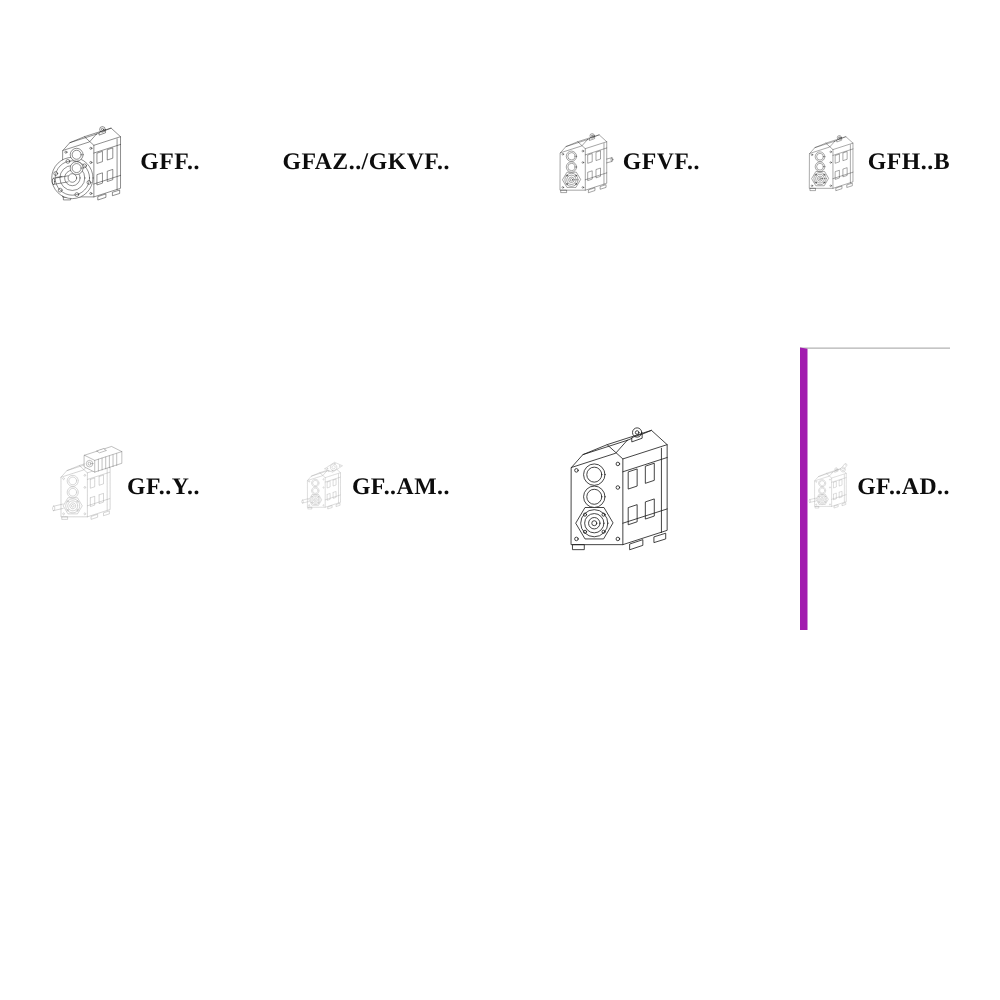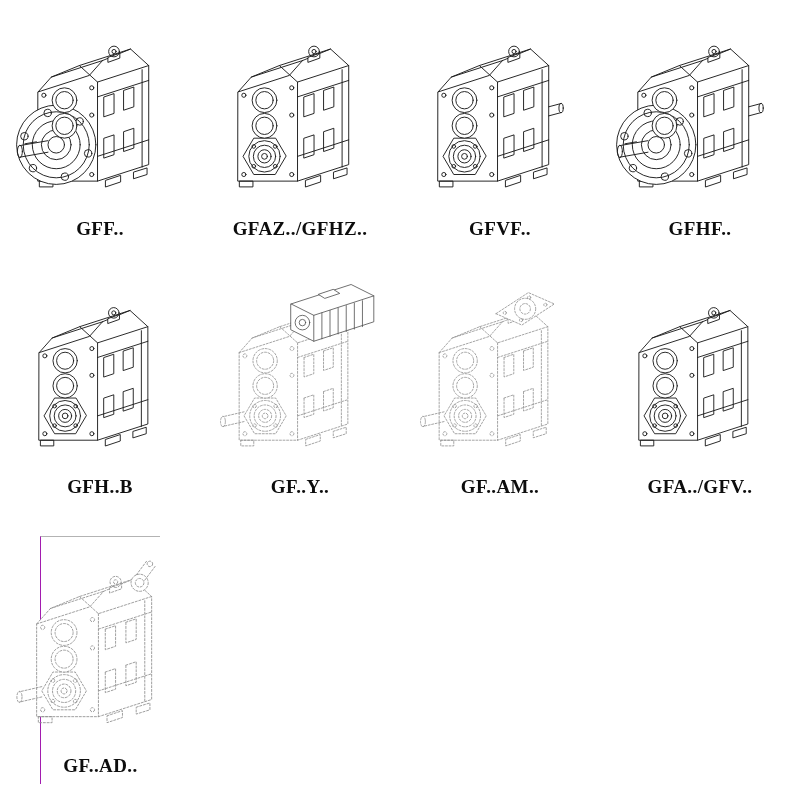--- a/index.html
+++ b/index.html
@@ -1,19 +1,19 @@
 <!DOCTYPE html>
 <html><head>
 <meta charset="utf-8">
 <style>
   html,body{margin:0;padding:0;background:#fff;}
   .page{width:800px;height:800px;background:#ffffff;overflow:hidden;position:relative;}
   .grid{display:grid;grid-template-columns:repeat(4,200px);grid-template-rows:262px 258px 280px;width:800px;height:800px;}
-  .cell{display:flex;flex-direction:column;align-items:center;justify-content:flex-end;padding-bottom:3px;box-sizing:border-box;}
-  .cell.bordered{border-left:1px solid #a21caf;border-top:1px solid #b3b3b3;}
+  .cell{display:flex;flex-direction:row;align-items:center;justify-content:flex-end;padding-bottom:3px;box-sizing:border-box;}
+  .cell.bordered{border-left:6px solid #a21caf;border-top:1px solid #b3b3b3;}
   .drawing{width:182px;height:206px;stroke:#1c1c1c;stroke-width:1.15;fill:none;stroke-linecap:round;stroke-linejoin:round;}
   .drawing.dashed{stroke:#8f8f8f;stroke-dasharray:2.4 2;stroke-width:1;}
   .label{font-family:"Liberation Serif",serif;font-weight:700;font-size:19px;letter-spacing:.4px;color:#0d0d0d;height:30px;display:flex;align-items:center;white-space:nowrap;}
   .defs-holder{position:absolute;width:0;height:0;overflow:hidden;}
 </style>
 </head>
 <body>
 
 <div class="page">
 
@@ -116,42 +116,33 @@
       </svg>
       <figcaption class="label">GFF..</figcaption>
     </figure>
 
     <figure class="cell">
       <svg class="drawing" viewBox="0 0 210 240">
         <use href="#p-housing"></use>
           <use href="#p-hexbearing"></use>
           <use href="#p-bores"></use>
       </svg>
-      <figcaption class="label">GFAZ../GFHZ..</figcaption>
+      <figcaption class="label">GFAZ../GKVF..</figcaption>
     </figure>
 
     <figure class="cell">
       <svg class="drawing" viewBox="0 0 210 240">
         <use href="#p-housing"></use>
           <use href="#p-hexbearing"></use>
           <use href="#p-bores"></use>
           <use href="#p-sideshaft"></use>
       </svg>
       <figcaption class="label">GFVF..</figcaption>
     </figure>
 
-    <figure class="cell">
-      <svg class="drawing" viewBox="0 0 210 240">
-        <use href="#p-housing"></use>
-          <use href="#p-flange"></use>
-          <use href="#p-bores"></use>
-          <use href="#p-sideshaft"></use>
-      </svg>
-      <figcaption class="label">GFHF..</figcaption>
-    </figure>
 
 
     <figure class="cell">
       <svg class="drawing" viewBox="0 0 210 240">
         <use href="#p-housing"></use>
           <use href="#p-hexbearing"></use>
           <use href="#p-bores"></use>
       </svg>
       <figcaption class="label">GFH..B</figcaption>
     </figure>
@@ -178,21 +169,20 @@
       <figcaption class="label">GF..AM..</figcaption>
     </figure>
 
 
     <figure class="cell">
       <svg class="drawing" viewBox="0 0 210 240">
         <use href="#p-housing"></use>
           <use href="#p-hexbearing"></use>
           <use href="#p-bores"></use>
       </svg>
-      <figcaption class="label">GFA../GFV..</figcaption>
     </figure>
 
 
     <figure class="cell bordered">
       <svg class="drawing dashed" viewBox="0 0 210 240">
         <use href="#p-housing"></use>
           <use href="#p-hexbearing"></use>
           <use href="#p-bores"></use>
           <use href="#p-outshaft"></use>
           <use href="#p-stub"></use>

